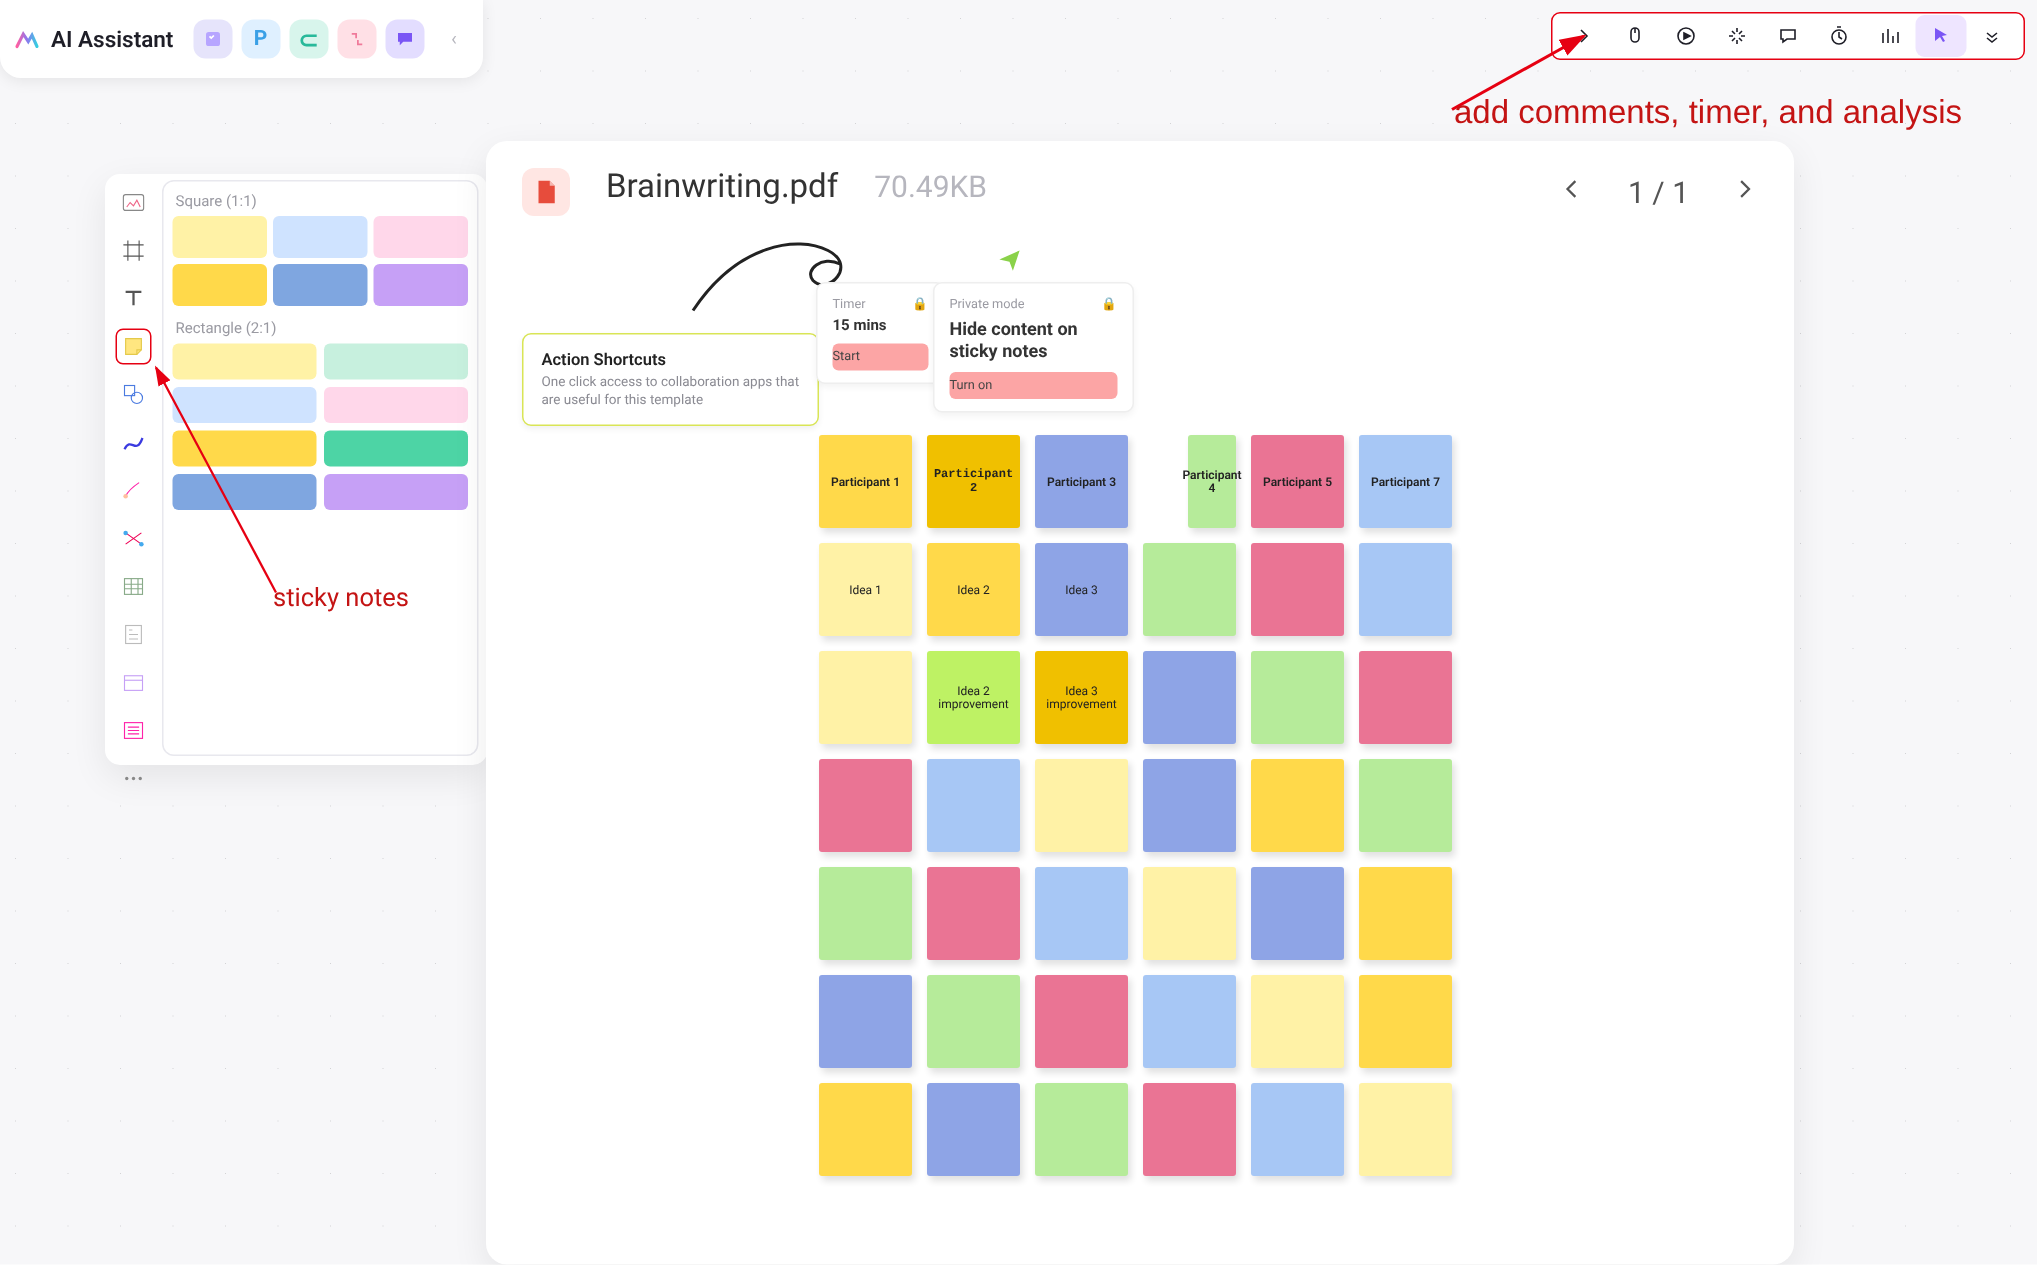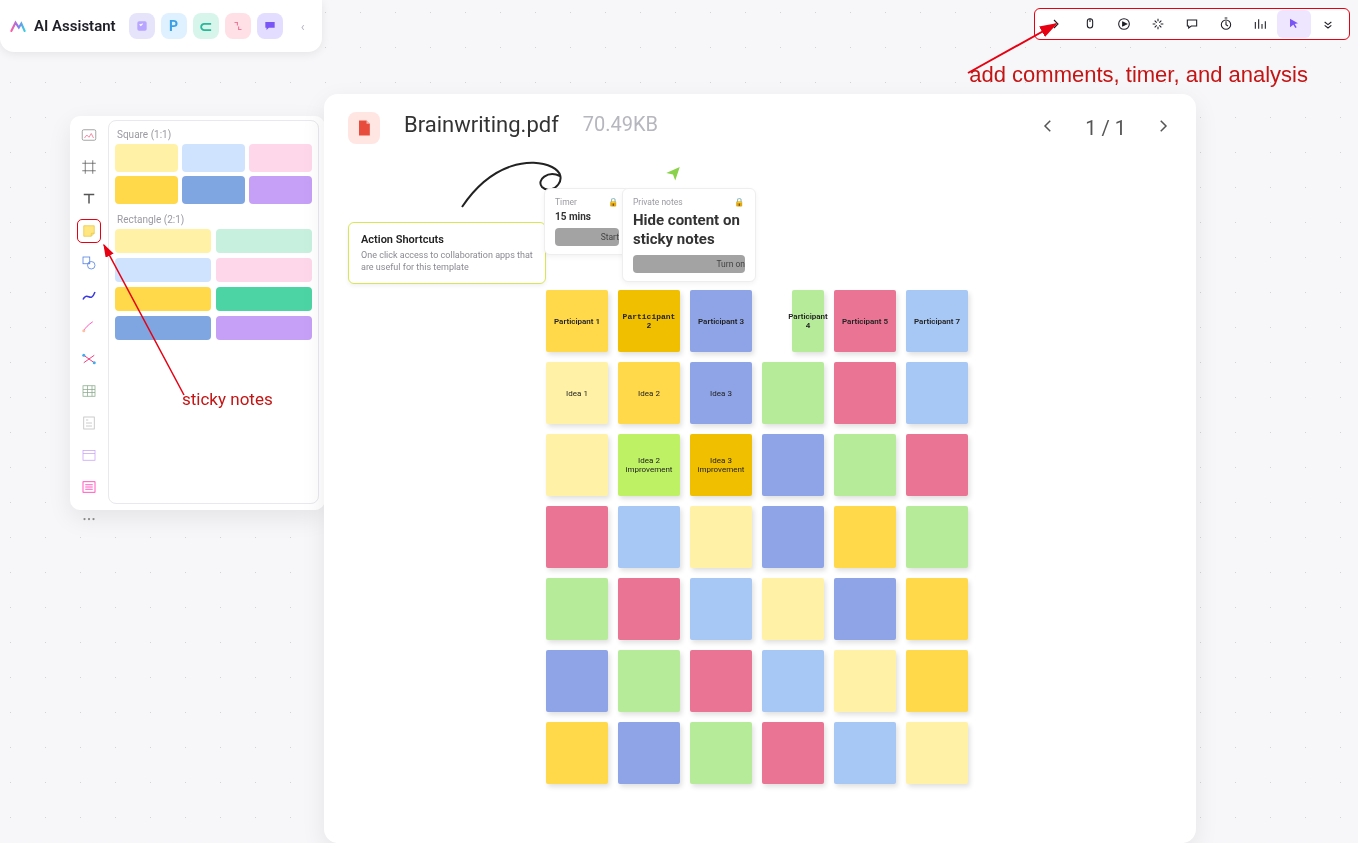--- a/index.html
+++ b/index.html
@@ -73,21 +73,21 @@
   .navbtn svg{width:18px;height:18px;stroke:#555;fill:none;stroke-width:2}
   .pagelbl{font-size:20px;color:#555}
 
   
   .canvas{position:relative;padding:12px 10px}
   .swirl{position:absolute;left:128px;top:2px;width:120px;height:60px}
   .cursor{position:absolute;left:340px;top:14px;width:18px;height:18px}
   .card{position:absolute;background:#fff;border:1px solid #eee;border-radius:6px;padding:8px 10px;font-size:9px;color:#333;box-shadow:0 2px 5px rgba(0,0,0,.05)}
   .card .hdr{display:flex;align-items:center;justify-content:space-between;color:#9a9aa2;font-size:8.5px;margin-bottom:4px}
   .card .hdr .lock{color:#c0c0c7}
-  .card .cta{margin-top:6px;background:#a3a3a3;border-radius:4px;text-align:right;padding:4px 0;font-size:8.5px;color:#444}
+  .card .cta{margin-top:6px;background:#fca5a5;border-radius:4px;text-align:left;padding:4px 0;font-size:8.5px;color:#444}
   .action-card{position:absolute;left:24px;top:72px;width:172px;background:#fff;border:1px solid #d9e556;border-radius:6px;padding:10px 12px;box-shadow:0 2px 4px rgba(0,0,0,.06)}
   .action-card .t{font-weight:600;font-size:11px;margin-bottom:4px;color:#222}
   .action-card .s{font-size:9px;color:#8a8a92;line-height:1.3}
 
   
   .notes{position:absolute;left:222px;top:140px;display:grid;grid-template-columns:repeat(6,62px);grid-auto-rows:62px;gap:10px}
   .note{border-radius:2px;box-shadow:2px 3px 5px rgba(0,0,0,.12);display:flex;align-items:center;justify-content:center;text-align:center;font-size:8px;padding:2px;color:#222}
   .note.strong{font-weight:600}
 
 </style>
@@ -348,24 +348,24 @@
       <div class="hdr">
           <span>Timer</span>
           <span class="lock">🔒</span>
         </div>
       <div style="font-weight:700;font-size:10px">15 mins</div>
       <div class="cta">Start</div>
     </div>
 
     <div class="card" style="left:298px;top:38px;width:112px">
       <div class="hdr">
-          <span>Private notes</span>
+          <span>Private mode</span>
           <span class="lock">🔒</span>
         </div>
-      <div style="font-weight:700;font-size:15px;line-height:1.25">Hide content on sticky notes</div>
+      <div style="font-weight:700;font-size:12px;line-height:1.25">Hide content on sticky notes</div>
       <div class="cta">Turn on</div>
     </div>
 
     <div class="notes" id="notes-grid">
         <div class="note strong" style="background: rgb(255, 217, 74);">Participant 1</div>
         <div class="note strong" style="background: rgb(240, 192, 0); font-family: Liberation Mono, monospace;">Participant 2</div>
         <div class="note strong" style="background: rgb(142, 164, 230);">Participant 3</div>
         <div class="note strong" style="background: rgb(182, 235, 154); margin-left: 30px;">Participant 4</div>
         <div class="note strong" style="background: rgb(234, 116, 148);">Participant 5</div>
         <div class="note strong" style="background: rgb(167, 199, 245);">Participant 7</div>

